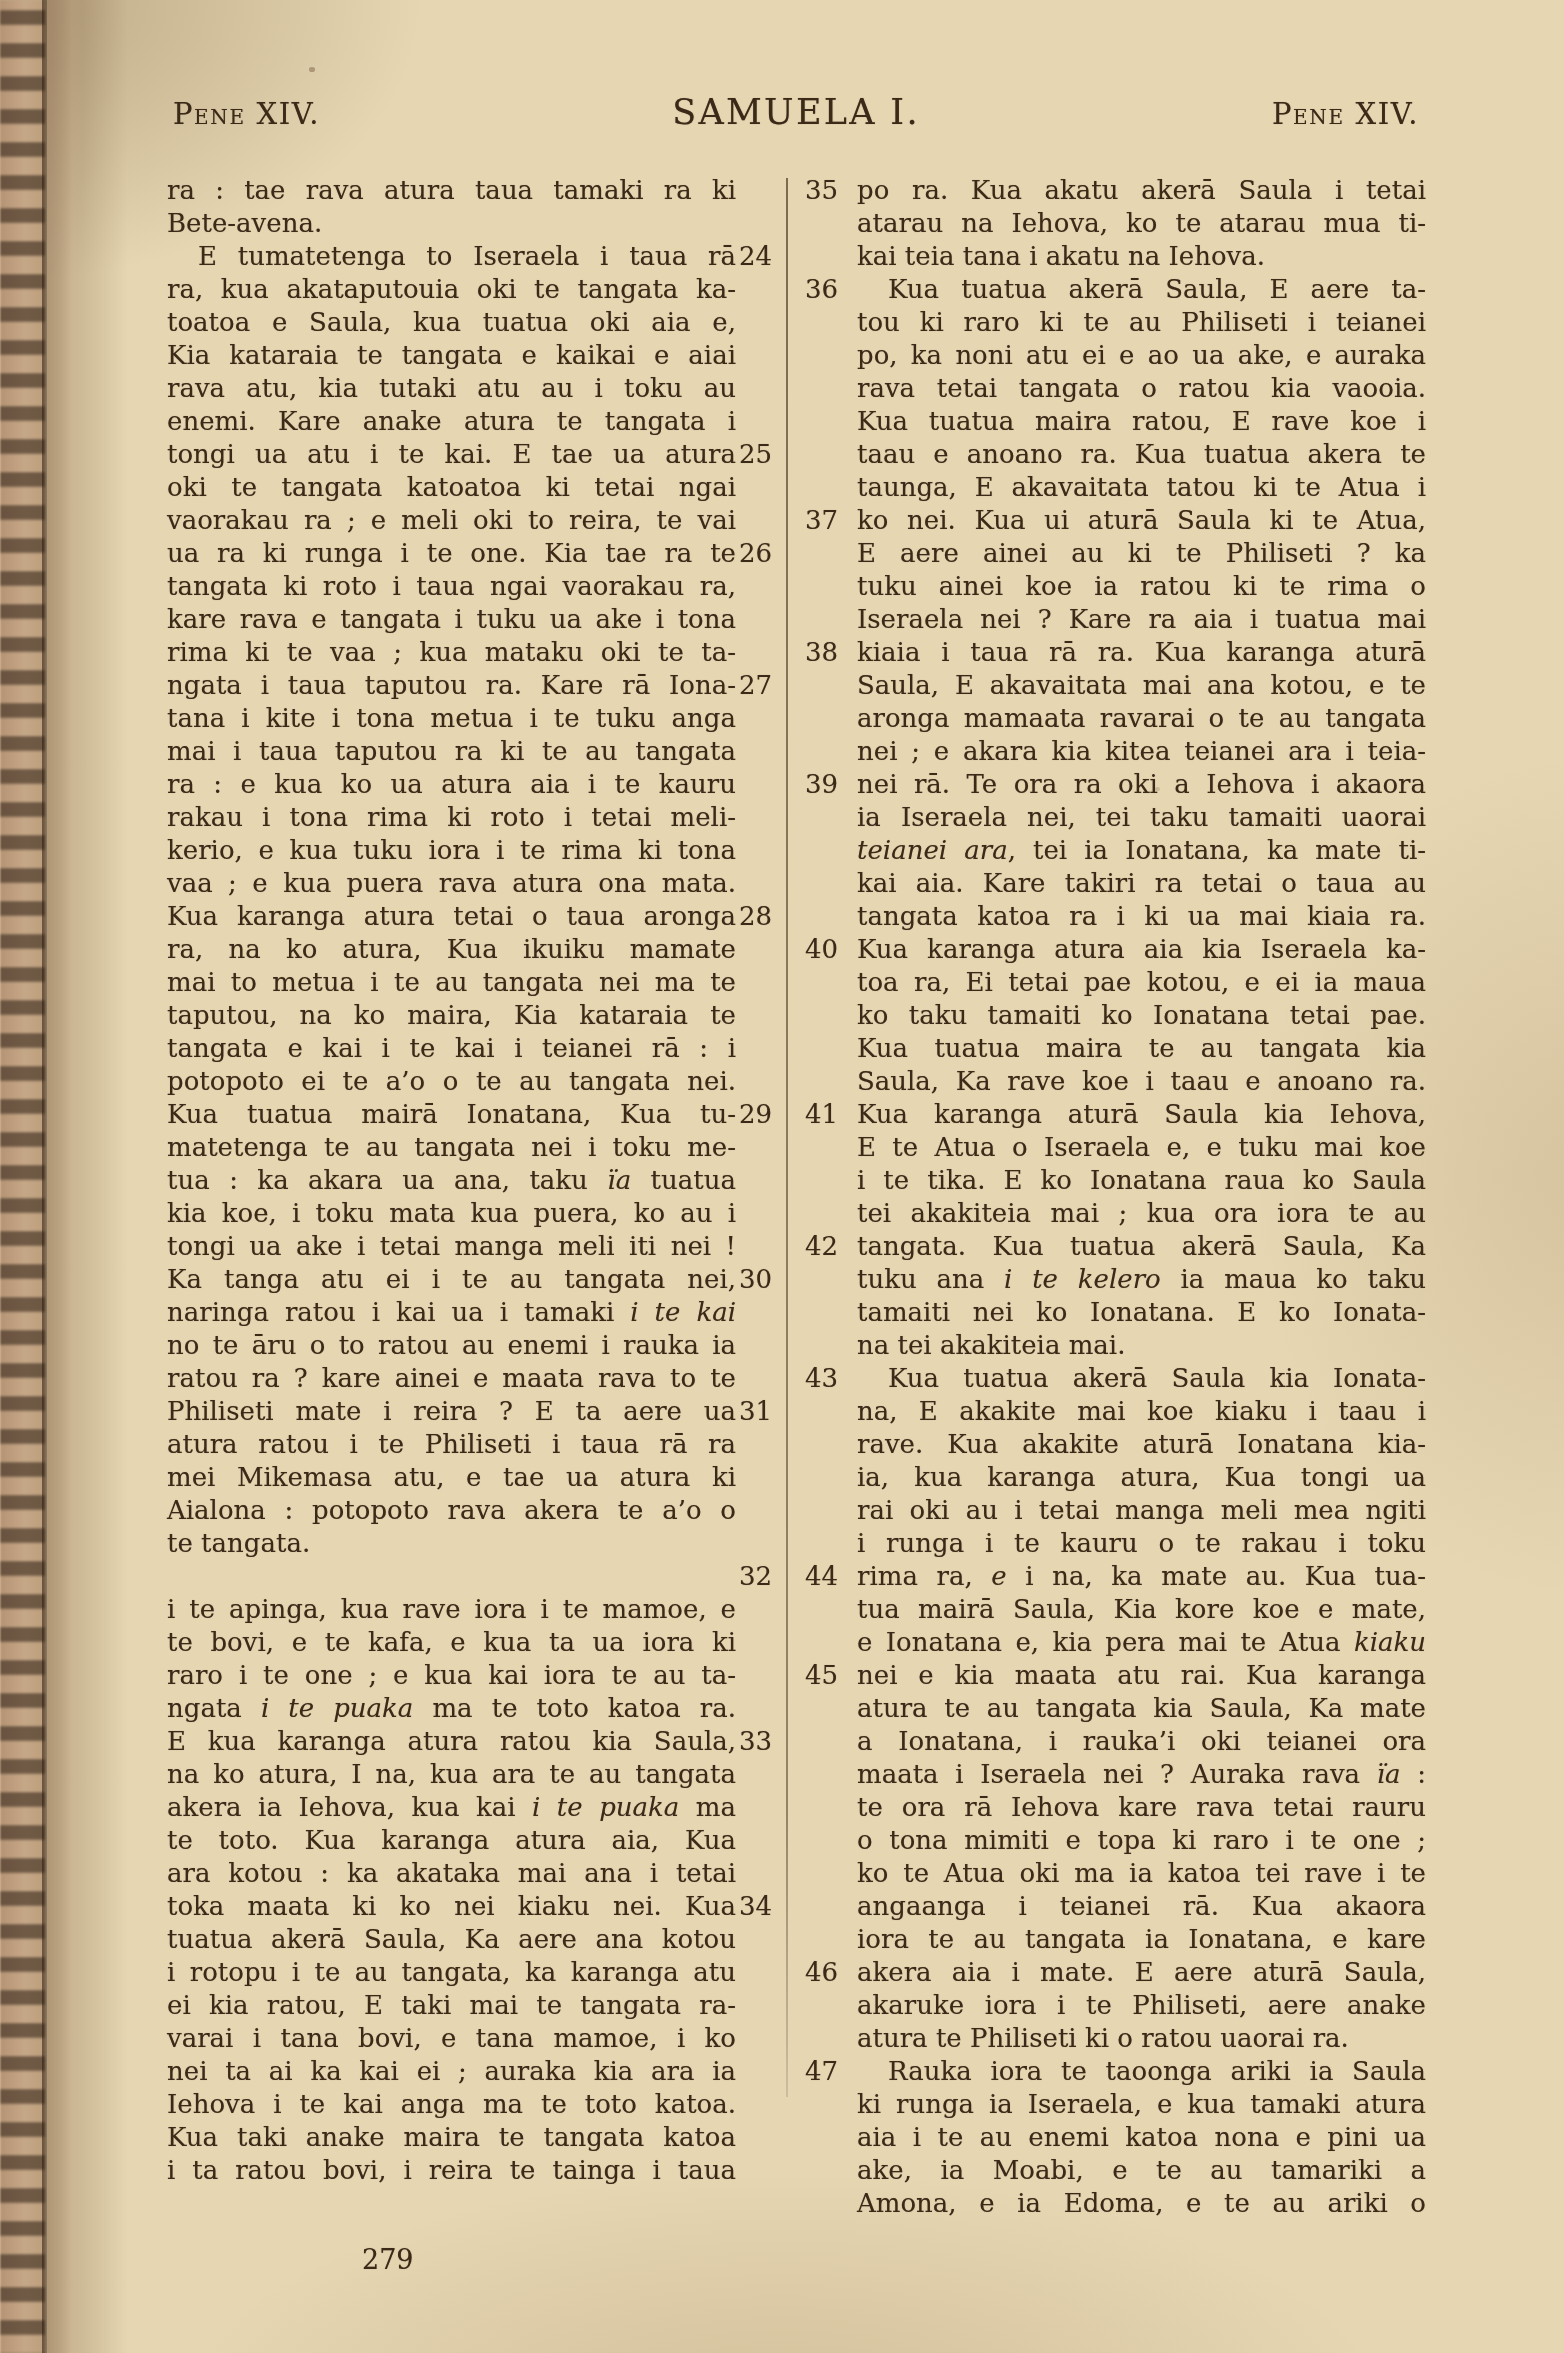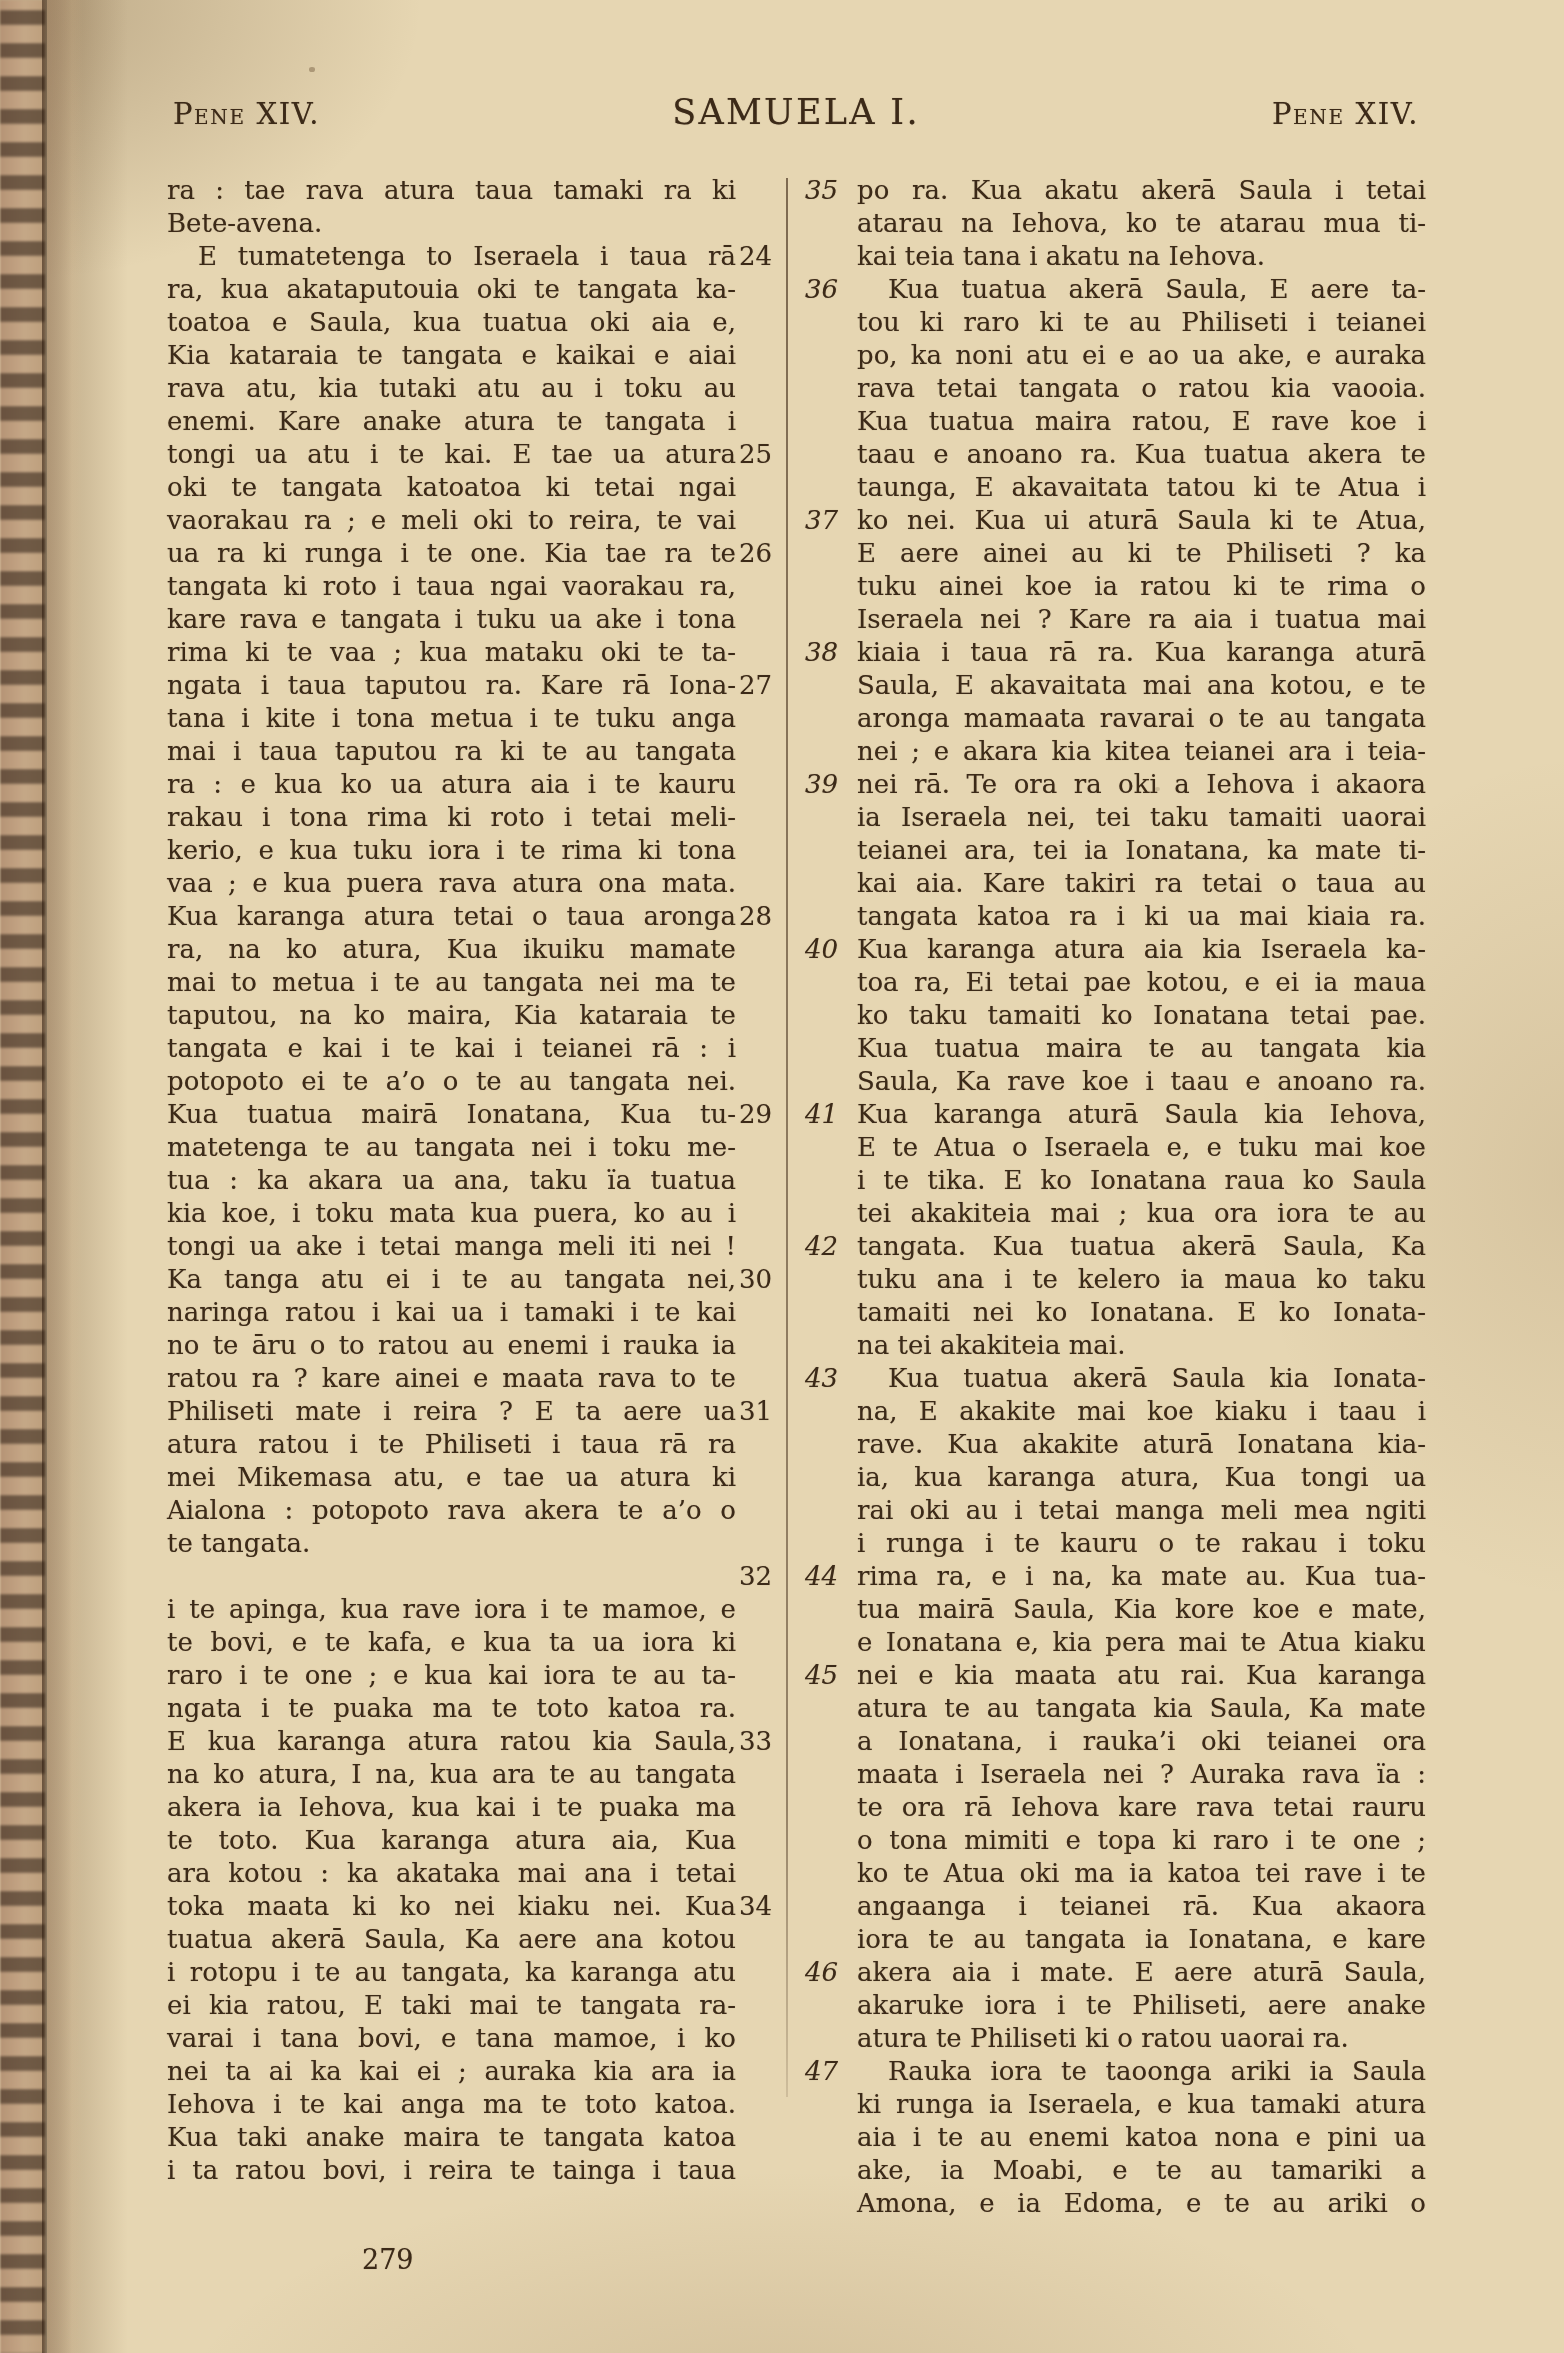--- a/index.html
+++ b/index.html
@@ -59,24 +59,24 @@
   .col-left{left:167px;}
   .col-right{left:857px;}
   .line{
     height:33px;line-height:33px;font-size:26px;position:relative;
     text-align:justify;text-align-last:justify;
     text-shadow:0 0 0.8px rgba(58,40,23,.38);
     white-space:normal;overflow:visible;
   }
   .line.end{text-align-last:left;}
   .line.indent{padding-left:31px;}
-  .it{}
+  .it{font-style:italic;}
   .verse{position:absolute;top:0;width:47px;}
   .verse.right{right:-50px;text-align:left;margin-left:23px;}
-  .verse.left{left:-52px;text-align:center;font-style:italic;}
+  .verse.left{left:-52px;text-align:center;}
 
   .divider{
     position:absolute;left:786px;top:178px;width:2.3px;height:1919px;
     background:linear-gradient(180deg, rgba(70,48,28,.65), rgba(70,48,28,.5) 85%, rgba(70,48,28,.15));
   }
   .page-number{
     position:absolute;left:362px;top:2244px;width:102px;text-align:left;
     font-size:27px;color:var(--ink);text-shadow:0 0 0.8px rgba(58,40,23,.45);
   }
   .fleck{position:absolute;border-radius:50%;background:rgba(80,55,30,.35);}

